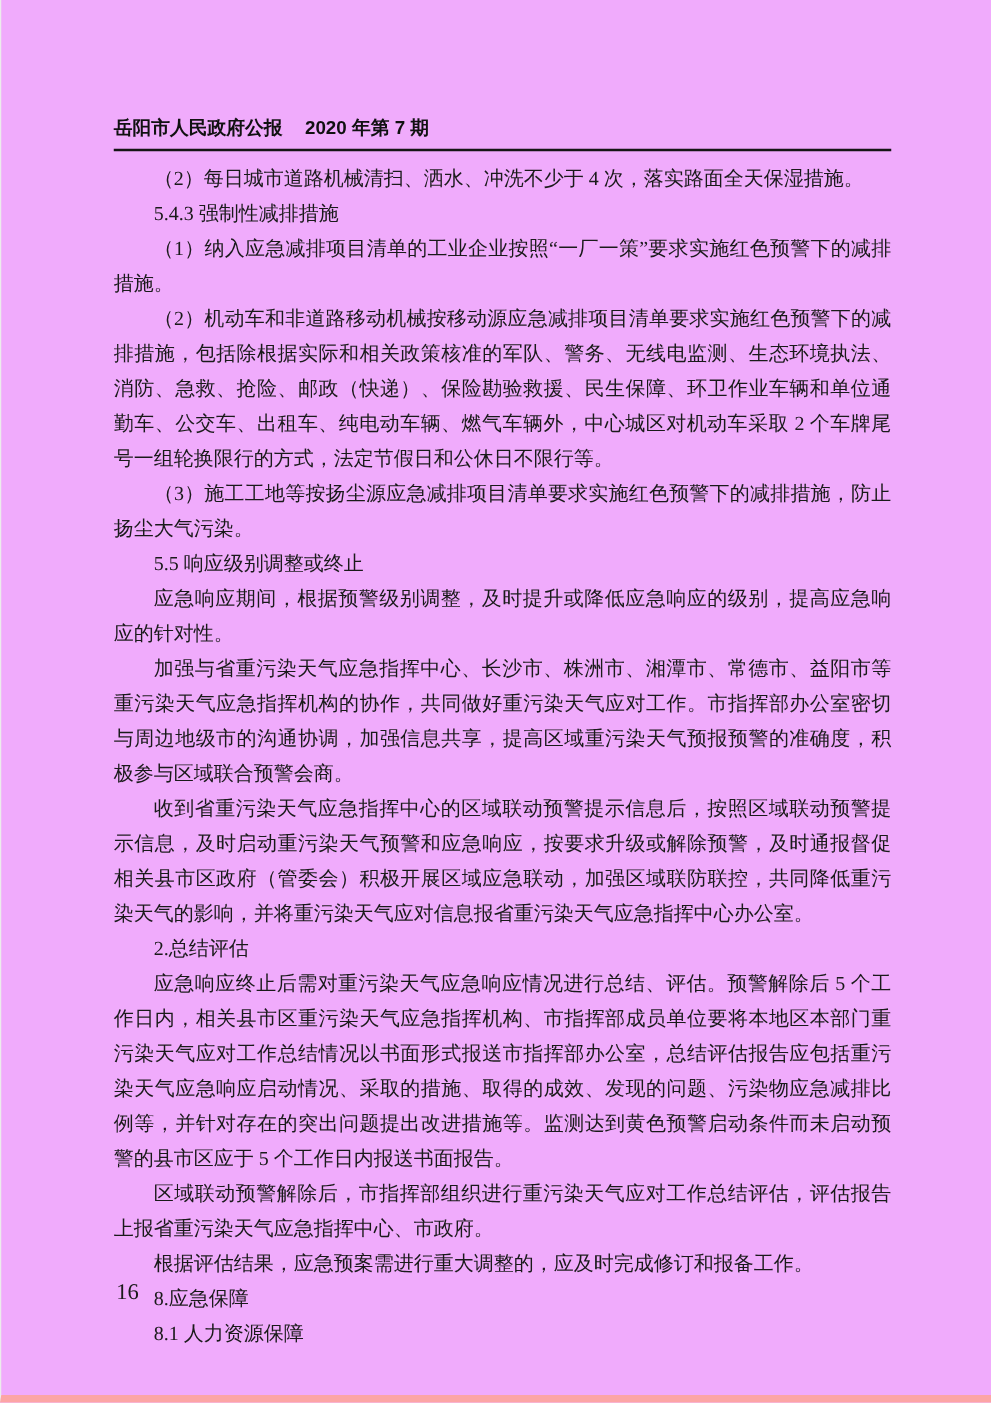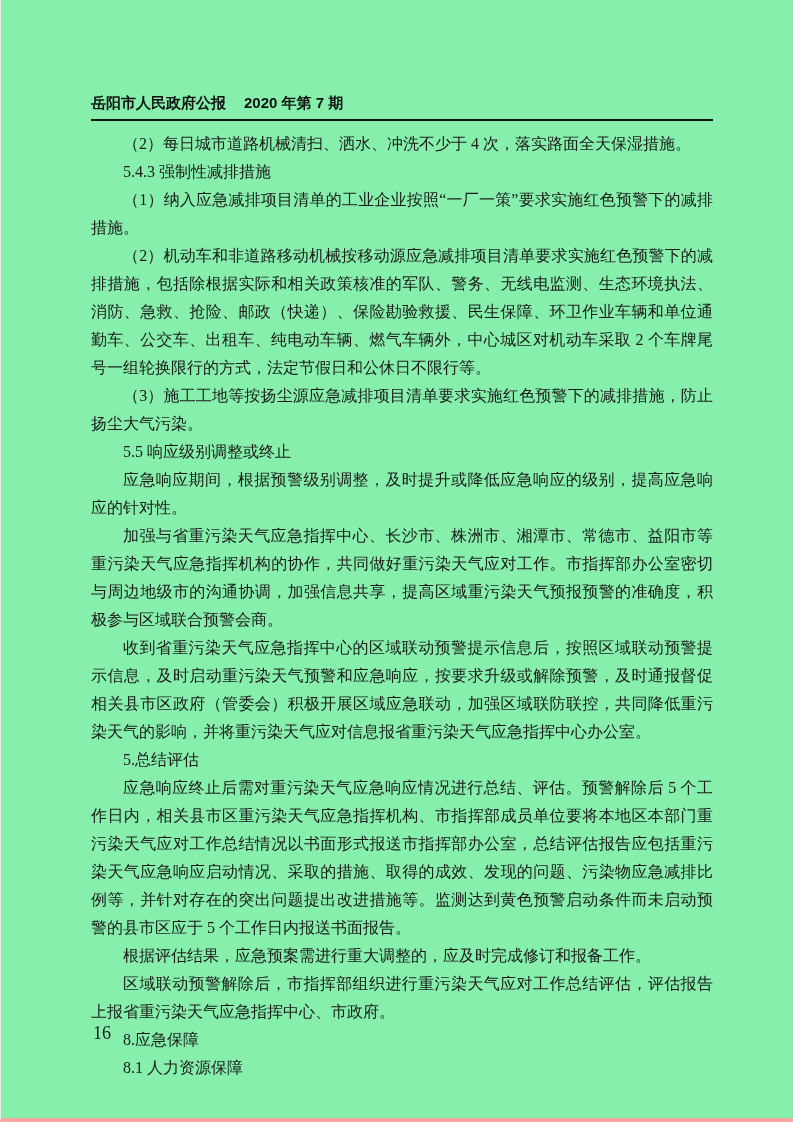--- a/index.html
+++ b/index.html
@@ -11,23 +11,23 @@
     height: 1122px;
     background: #ffffff;
     position: relative;
     font-family: "Liberation Serif", serif;
     color: #1a1a1a;
     overflow: hidden;
   }
   .page {
     position: absolute;
     inset: 0;
-    background: #86efac;
+    background: #f0abfc;
     border-left: 1px solid #ececec;
-    border-bottom: 4px solid #fca5a5;
+    border-bottom: 6px solid #fca5a5;
   }
   .header {
     position: absolute;
     left: 90px;
     width: 622px;
     top: 94px;
     padding-bottom: 8px;
     border-bottom: 2px solid #151515;
     font-family: "Liberation Sans", sans-serif;
     font-weight: bold;
@@ -74,23 +74,23 @@
   <div class="content">
     <p>（2）每日城市道路机械清扫、洒水、冲洗不少于 4 次，落实路面全天保湿措施。</p>
     <p>5.4.3 强制性减排措施</p>
     <p>（1）纳入应急减排项目清单的工业企业按照“一厂一策”要求实施红色预警下的减排措施。</p>
     <p>（2）机动车和非道路移动机械按移动源应急减排项目清单要求实施红色预警下的减排措施，包括除根据实际和相关政策核准的军队、警务、无线电监测、生态环境执法、消防、急救、抢险、邮政（快递）、保险勘验救援、民生保障、环卫作业车辆和单位通勤车、公交车、出租车、纯电动车辆、燃气车辆外，中心城区对机动车采取 2 个车牌尾号一组轮换限行的方式，法定节假日和公休日不限行等。</p>
     <p>（3）施工工地等按扬尘源应急减排项目清单要求实施红色预警下的减排措施，防止扬尘大气污染。</p>
     <p>5.5 响应级别调整或终止</p>
     <p>应急响应期间，根据预警级别调整，及时提升或降低应急响应的级别，提高应急响应的针对性。</p>
     <p>加强与省重污染天气应急指挥中心、长沙市、株洲市、湘潭市、常德市、益阳市等重污染天气应急指挥机构的协作，共同做好重污染天气应对工作。市指挥部办公室密切与周边地级市的沟通协调，加强信息共享，提高区域重污染天气预报预警的准确度，积极参与区域联合预警会商。</p>
     <p>收到省重污染天气应急指挥中心的区域联动预警提示信息后，按照区域联动预警提示信息，及时启动重污染天气预警和应急响应，按要求升级或解除预警，及时通报督促相关县市区政府（管委会）积极开展区域应急联动，加强区域联防联控，共同降低重污染天气的影响，并将重污染天气应对信息报省重污染天气应急指挥中心办公室。</p>
-    <p>5.总结评估</p>
+    <p>2.总结评估</p>
     <p>应急响应终止后需对重污染天气应急响应情况进行总结、评估。预警解除后 5 个工作日内，相关县市区重污染天气应急指挥机构、市指挥部成员单位要将本地区本部门重污染天气应对工作总结情况以书面形式报送市指挥部办公室，总结评估报告应包括重污染天气应急响应启动情况、采取的措施、取得的成效、发现的问题、污染物应急减排比例等，并针对存在的突出问题提出改进措施等。监测达到黄色预警启动条件而未启动预警的县市区应于 5 个工作日内报送书面报告。</p>
+    <p>区域联动预警解除后，市指挥部组织进行重污染天气应对工作总结评估，评估报告上报省重污染天气应急指挥中心、市政府。</p>
     <p>根据评估结果，应急预案需进行重大调整的，应及时完成修订和报备工作。</p>
-    <p>区域联动预警解除后，市指挥部组织进行重污染天气应对工作总结评估，评估报告上报省重污染天气应急指挥中心、市政府。</p>
     <p>8.应急保障</p>
     <p>8.1 人力资源保障</p>
   </div>
 
   <div class="footer">16</div>
 
 </div>
 
 </body></html>

